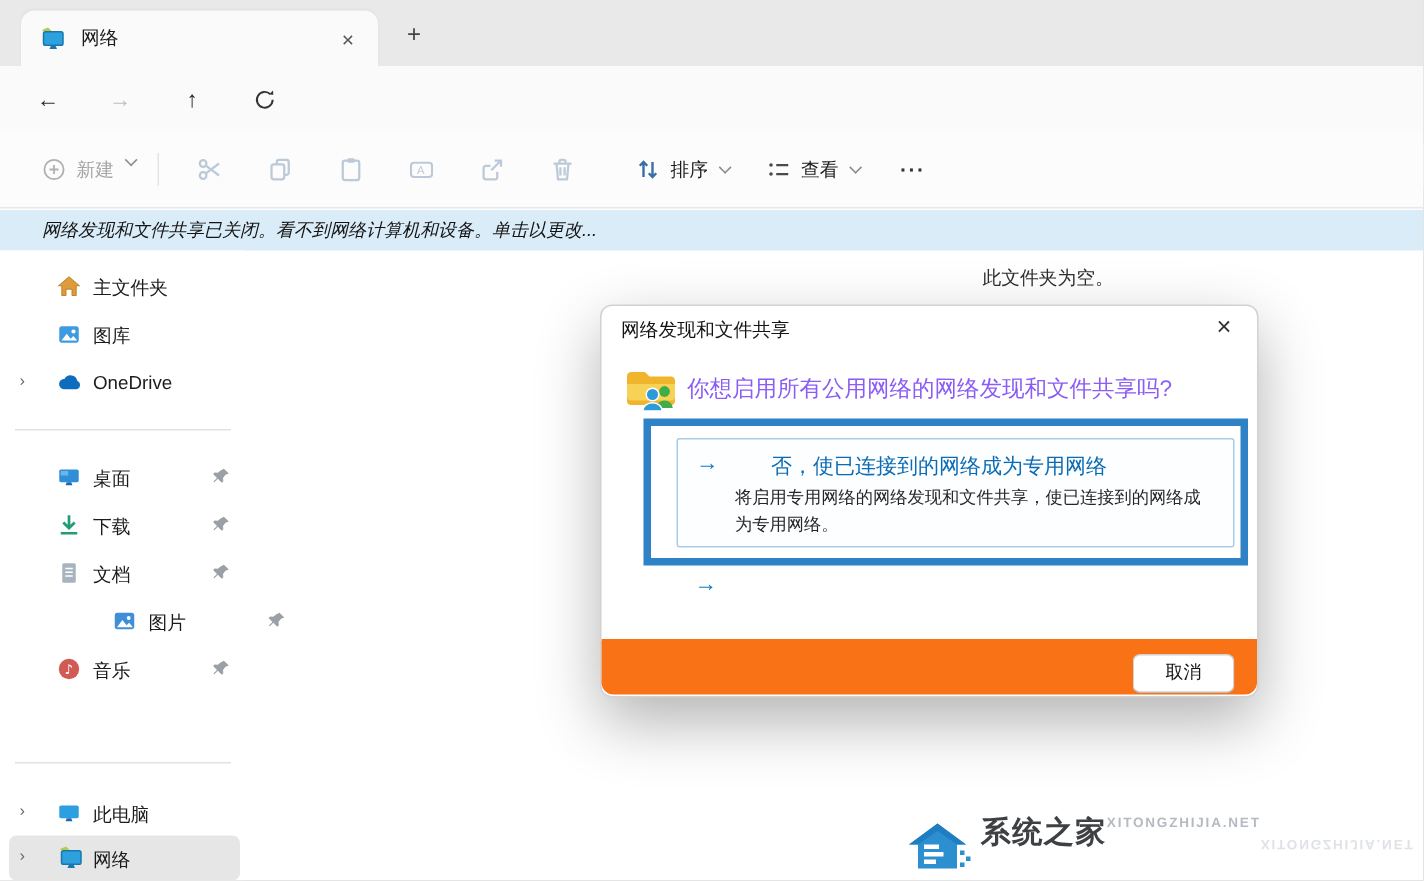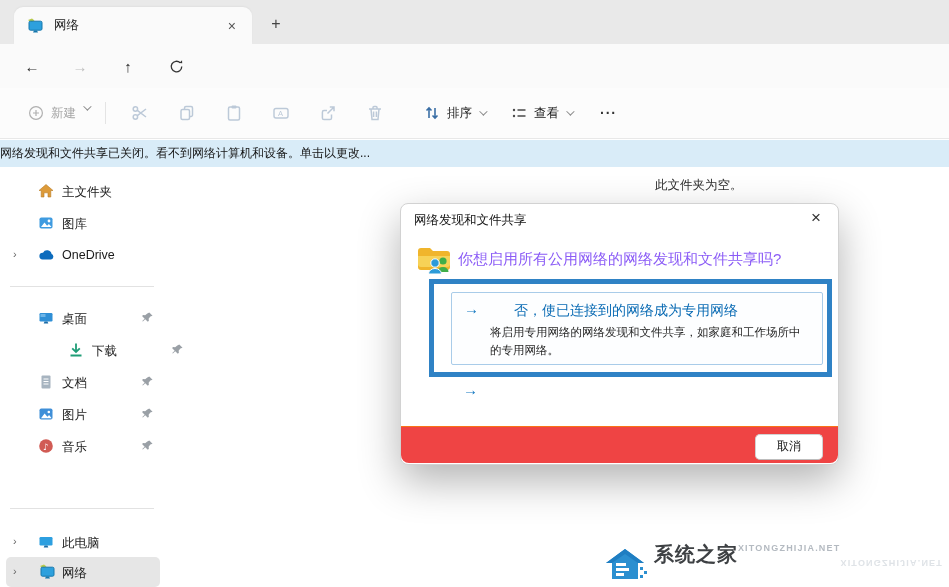--- a/index.html
+++ b/index.html
@@ -31,21 +31,21 @@
     border-bottom:1px solid #e8e8e8;display:flex;align-items:center;}
   .tb-new{display:flex;align-items:flex-start;gap:7px;margin-left:28px;color:#a6a6a6;font-size:12.5px;}
   .tb-sep{width:1px;height:22px;background:#e4e4e4;margin:0 10px 0 16px;}
   .tb-ico{width:47px;height:34px;display:flex;align-items:center;justify-content:center;border-radius:4px;}
   .tb-group{display:flex;align-items:center;gap:7px;margin-left:26px;font-size:12.5px;color:#1b1b1b;}
   .tb-more{margin-left:28px;font-size:14px;letter-spacing:1px;color:#333;font-weight:bold;}
   .chev{display:inline-block;width:5px;height:5px;border-right:1.4px solid #8a8a8a;
     border-bottom:1.4px solid #8a8a8a;transform:rotate(45deg) translateY(-2px);}
   
   .banner{position:absolute;left:0;top:140px;width:949px;height:27px;background:#d9ecf8;
-    font-size:12px;line-height:27px;padding-left:0;box-sizing:border-box;color:#141414;}
+    font-size:12px;line-height:27px;padding-left:28px;box-sizing:border-box;color:#141414;font-style:italic;}
   
   .sidebar{position:absolute;left:0;top:167px;width:163px;height:420px;background:#fff;}
   .side-row{position:absolute;left:0;width:163px;height:30px;}
   .side-bg{position:absolute;left:6px;right:3px;top:0;bottom:0;border-radius:5px;}
   .side-row.selected .side-bg{background:#e6e6e6;}
   .side-chev{position:absolute;left:13px;top:8px;font-size:11px;color:#666;}
   .side-icon{position:absolute;left:38px;top:7px;display:flex;}
   .side-label{position:absolute;left:62px;top:8px;font-size:12.5px;}
   .side-pin{position:absolute;left:141px;top:8px;display:flex;}
   .side-div{position:absolute;left:10px;width:144px;height:1px;background:#e2e2e2;}
@@ -62,22 +62,22 @@
     border:5px solid #2f82c5;background:#fff;}
   .cmd1{position:absolute;left:50px;top:88px;width:370px;height:71px;background:#fdfeff;
     border:1px solid #a9cce9;border-radius:2px;}
   .cmd-arrow{position:absolute;left:12px;top:7px;font-size:15px;font-weight:bold;color:#1277c0;}
   .cmd-label{position:absolute;left:38px;top:9px;font-size:14px;color:#0a6bb4;margin-left:24px;}
   .cmd-desc{position:absolute;left:38px;top:31px;font-size:11.5px;color:#262626;
     line-height:1.55;width:318px;}
   .cmd2{position:absolute;left:50px;top:172px;width:370px;height:34px;}
   .cmd2 .cmd-arrow{top:5px;}
   .cmd2 .cmd-label{top:7px;}
-  .dlg-footer{position:absolute;left:0;top:222px;width:437px;height:37px;background:#ef4444;
-    border-top:1px solid #f97316;border-radius:0 0 8px 8px;box-sizing:border-box;}
+  .dlg-footer{position:absolute;left:0;top:222px;width:437px;height:37px;background:#f97316;
+    border-top:3px solid #f97316;border-radius:0 0 8px 8px;box-sizing:border-box;}
   .btn-cancel{position:absolute;right:15px;top:7px;width:66px;height:24px;background:#fff;
     border:1px solid #d2d2d2;border-bottom-color:#bdbdbd;border-radius:5px;font-size:12px;
     text-align:center;line-height:22px;color:#141414;}
   
   .watermark{position:absolute;right:6px;bottom:2px;display:flex;align-items:flex-start;gap:6px;}
   .wm-text{display:flex;flex-direction:row;}
   .wm-brand{font-size:20px;font-weight:bold;color:#3e4144;letter-spacing:1px;}
   .wm-site{font-size:9px;font-weight:bold;color:#b4bac1;letter-spacing:1.2px;margin-top:2px;}
   .wm-reflect{font-size:9px;font-weight:bold;color:#dfe3e7;letter-spacing:1.2px;
     transform:scaleY(-1);margin-top:1px;}
@@ -261,21 +261,21 @@
         </svg>
       </span>
       <span class="side-label">桌面</span>
       <span class="side-pin">
         <svg width="13" height="13" viewBox="0 0 16 16">
             <path d="M10.2 1.8 l4 4 -2.7 1 -2.1 2.7 .3 2.5 -1.3 1.3 -3.2-3.2 -2.9 2.9 -.7-.7 2.9-2.9 -3.2-3.2 1.3-1.3 2.5 .3 2.7-2.1 z" fill="#9aa0a6"></path>
           </svg>
       </span>
     </div>
 
-    <div class="side-row" style="top:168px;margin-left:30px;">
+    <div class="side-row" style="top:168px;">
       <span class="side-bg"></span>
       <span class="side-icon">
         <svg width="16" height="16" viewBox="0 0 16 16">
             <g stroke="#1f9d77" stroke-width="1.8" fill="none">
           <path d="M8 1.5 v8 M4.2 6.3 L8 10 l3.8-3.7 M2.5 13.5 h11"></path>
             </g>
           </svg>
       </span>
       <span class="side-label">下载</span>
       <span class="side-pin">
@@ -296,21 +296,21 @@
         </svg>
       </span>
       <span class="side-label">文档</span>
       <span class="side-pin">
         <svg width="13" height="13" viewBox="0 0 16 16">
             <path d="M10.2 1.8 l4 4 -2.7 1 -2.1 2.7 .3 2.5 -1.3 1.3 -3.2-3.2 -2.9 2.9 -.7-.7 2.9-2.9 -3.2-3.2 1.3-1.3 2.5 .3 2.7-2.1 z" fill="#9aa0a6"></path>
           </svg>
       </span>
     </div>
 
-    <div class="side-row" style="top:232px;">
+    <div class="side-row" style="top:232px;margin-left:37px;">
       <span class="side-bg"></span>
       <span class="side-icon">
         <svg width="16" height="16" viewBox="0 0 16 16">
           <rect x="1.5" y="2.5" width="13" height="11" rx="1.8" fill="#3f8fd8"></rect>
           <circle cx="10.8" cy="6" r="1.3" fill="#fff"></circle>
           <path d="M3 12.2 l3.6-4.8 2.8 3.4 1.7-1.7 2.5 3.1 z" fill="#fff"></path>
         </svg>
       </span>
       <span class="side-label">图片</span>
       <span class="side-pin">
@@ -380,21 +380,21 @@
         <path d="M12.5 30 a6.5 5.5 0 0 1 13 0 z" fill="#2d9bd8" stroke="#fff" stroke-width="1"></path>
       </svg>
     </div>
     <div class="dlg-q">你想启用所有公用网络的网络发现和文件共享吗?</div>
 
     <div class="dlg-hl"></div>
 
     <div class="cmd1">
       <span class="cmd-arrow">→</span>
       <span class="cmd-label">否，使已连接到的网络成为专用网络</span>
-      <span class="cmd-desc">将启用专用网络的网络发现和文件共享，如家庭和工作场所中的专用网络。</span>
+      <span class="cmd-desc">将启用专用网络的网络发现和文件共享，使已连接到的网络成为专用网络。</span>
     </div>
 
     <div class="cmd2">
       <span class="cmd-arrow">→</span>
     </div>
 
     <div class="dlg-footer">
       <div class="btn-cancel">取消</div>
     </div>
   </div>

